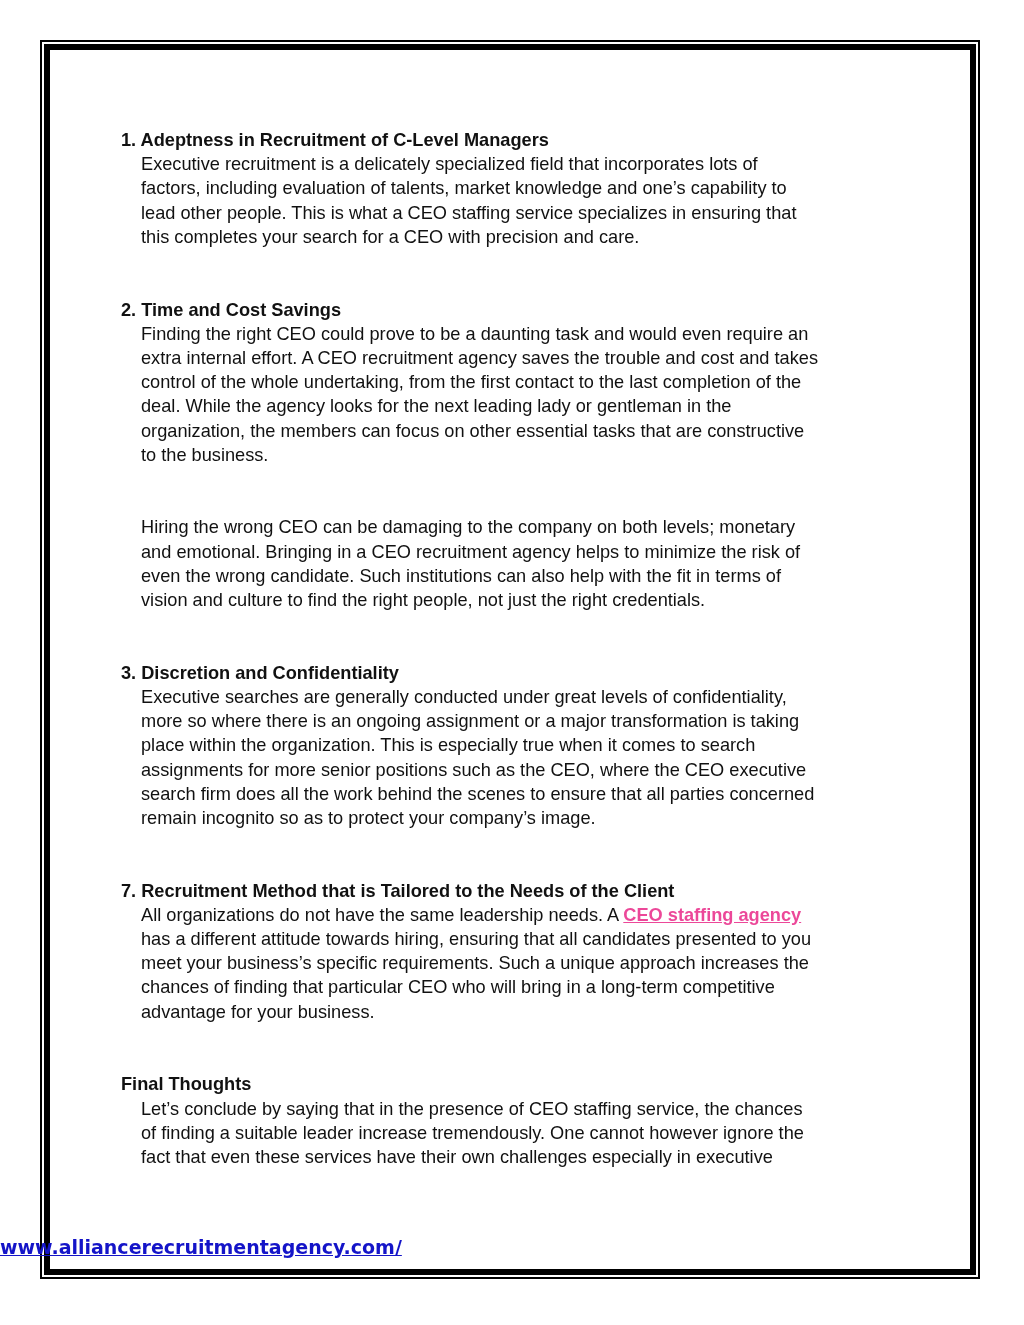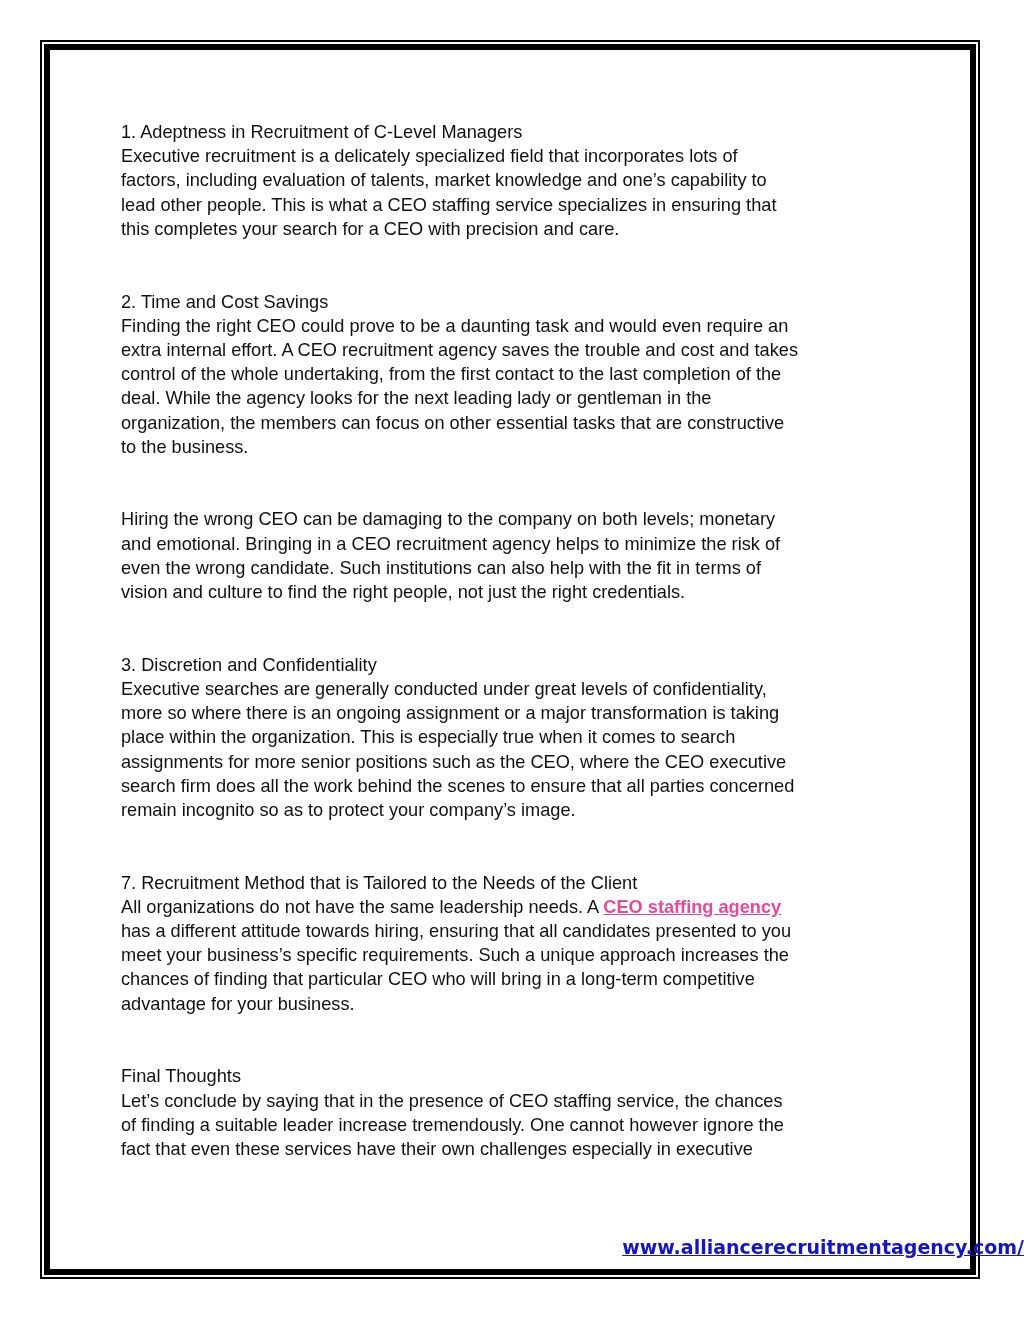--- a/index.html
+++ b/index.html
@@ -11,25 +11,25 @@
   .frame-inner {
     position: absolute; left: 44px; top: 44px; width: 932px; height: 1231px;
     border: 6px solid #000; box-sizing: border-box;
   }
   .content {
     position: absolute; left: 121px; top: 120px; width: 800px;
     font-family: "Liberation Sans", sans-serif; font-size: 18.2px;
     line-height: 24.2px; color: #111;
   }
   .section { margin: 0 0 48.5px 0; }
-  .heading { font-weight: normal; }
-  .body-text { white-space: pre-line; }
+  .heading { font-weight: bold; margin-top: 8px; }
+  .body-text { white-space: pre-line; margin-left: 20px; }
   .link { color: #ec4899; font-weight: bold; text-decoration: underline; }
   .footer {
-    position: absolute; left: 0; width: 1024px; top: 1236px; text-align: right;
+    position: absolute; left: 0; width: 1024px; top: 1236px; text-align: left;
     font-family: "DejaVu Sans", sans-serif; font-weight: bold; font-size: 19px;
   }
   .footer a { color: #1414c8; text-decoration: underline; }
 </style>
 </head>
 <body>
 
 <div class="frame-outer"></div>
 <div class="frame-inner"></div>
 

